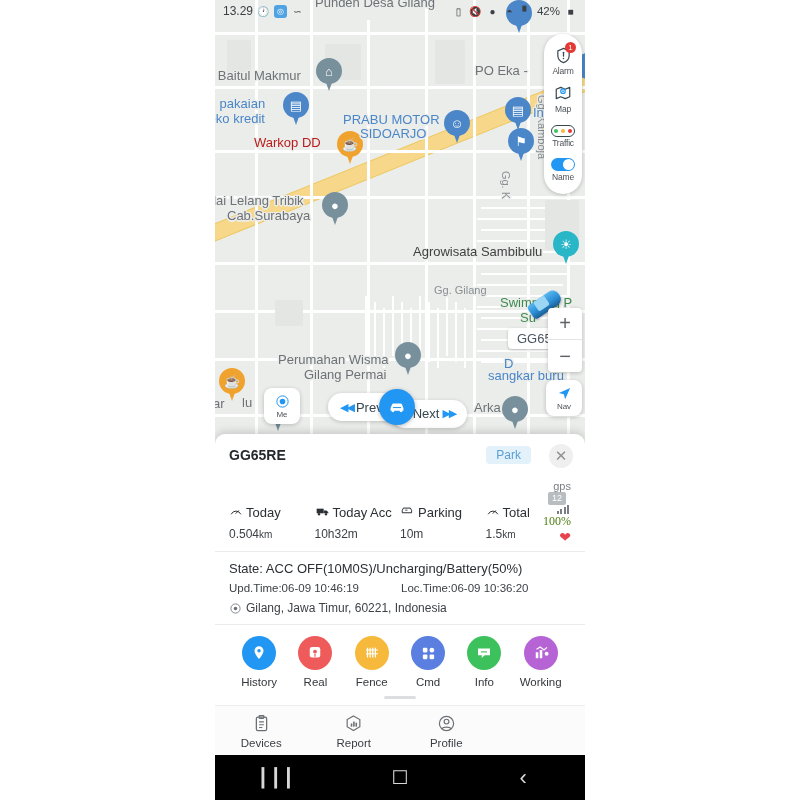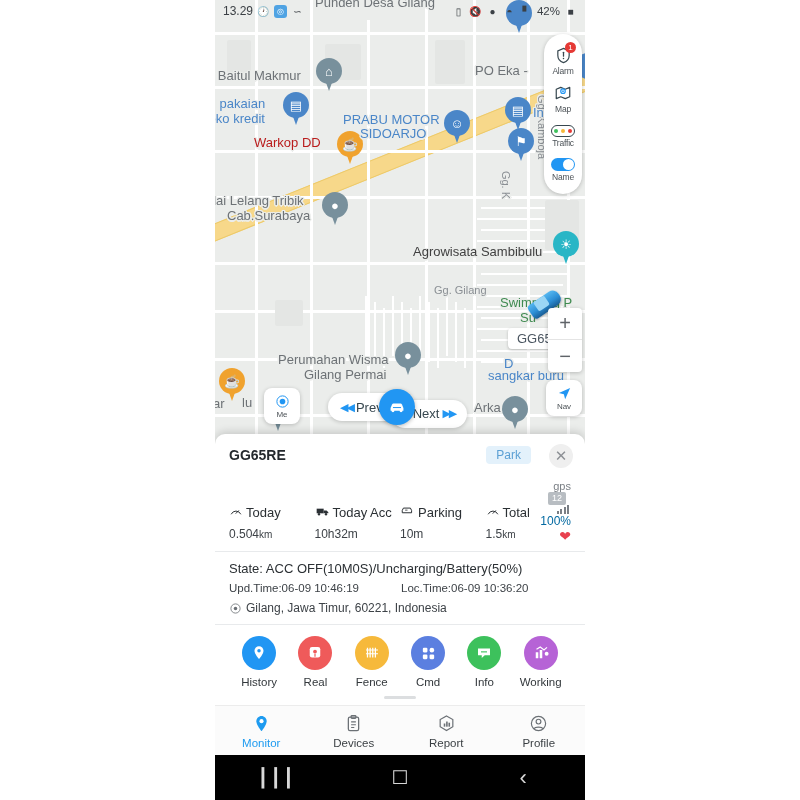--- a/index.html
+++ b/index.html
@@ -173,21 +173,21 @@
     display:flex; align-items:center; justify-content:center;
   }
   #gpsrow { display:flex; align-items:flex-end; margin-top:16px; height:16px;flex-direction:column; }
   #gpslabel { font-size:11px; color:#7a7f85; }
   #gpsbadge {
     background:#b8bdc2; color:#fff; font-size:9px; border-radius:2px;
     padding:1px 4px; margin:0 5px; line-height:11px;
   }
   .bars { display:flex; align-items:flex-end; gap:1.5px; height:10px; margin-right:2px; }
   .bars i { width:2px; background:#7a7f85; display:block; }
-  #gpspct { font-size:12px; color:#0369a1; }
+  #gpspct { font-size:12px; color:#4d7c0f;font-family:Liberation Serif, serif; }
   #heart { margin-left:auto; color:#e8414f; font-size:14px; }
 
   #stats { display:flex; margin-top:8px; }
   .stat { width:25%; }
   .stat .sh { display:flex; align-items:center; gap:3px; font-size:13px; color:#2b3034; }
   .stat .sv { font-size:12px; color:#3d4247; margin-top:6px; }
   .stat .sv .u { font-size:10px; }
 
   #hr { height:1px; background:#e8eaec; margin:10px -14px 0 -14px; }
   #state { font-size:13px; color:#2b3034; margin-top:9px; }
@@ -658,29 +658,20 @@
                 <circle cx="19.5" cy="13" r="2.6" fill="#fff"></circle>
               </svg>
             </div>
             <div class="al">Working</div>
           </div>
         </div>
       <div id="handle"></div>
     </div>
 
     <div id="tabbar">
-        <div class="tab active">
-          <div class="tg">
-            <svg width="19" height="19" viewBox="0 0 24 24">
-              <path d="M12 2.5 C8.4 2.5 5.5 5.4 5.5 9 C5.5 14 12 21.5 12 21.5 C12 21.5 18.5 14 18.5 9 C18.5 5.4 15.6 2.5 12 2.5 Z" fill="currentColor"></path>
-              <circle cx="12" cy="9" r="2.6" fill="#fff"></circle>
-            </svg>
-          </div>
-          <div class="tl">Monitor</div>
-        </div>
         <div class="tab">
           <div class="tg">
             <svg width="19" height="19" viewBox="0 0 24 24">
               <rect x="5.5" y="4" width="13" height="17" rx="2" fill="none" stroke="currentColor" stroke-width="1.6"></rect>
               <rect x="9" y="2" width="6" height="3.4" rx="1" fill="none" stroke="currentColor" stroke-width="1.6"></rect>
               <path d="M9 10 H15 M9 13.5 H15 M9 17 H13" stroke="currentColor" stroke-width="1.4"></path>
             </svg>
           </div>
           <div class="tl">Devices</div>
         </div>

